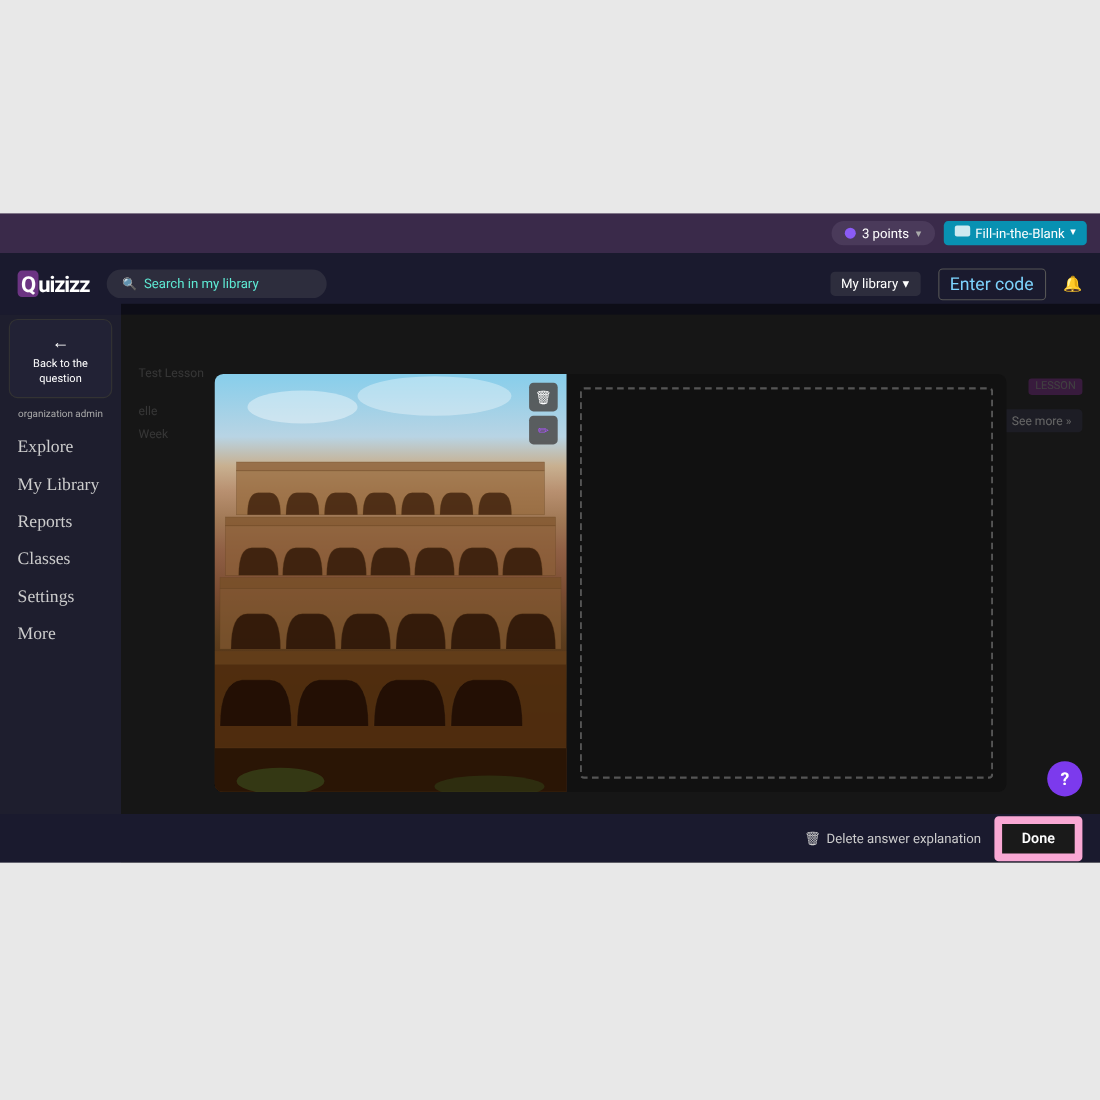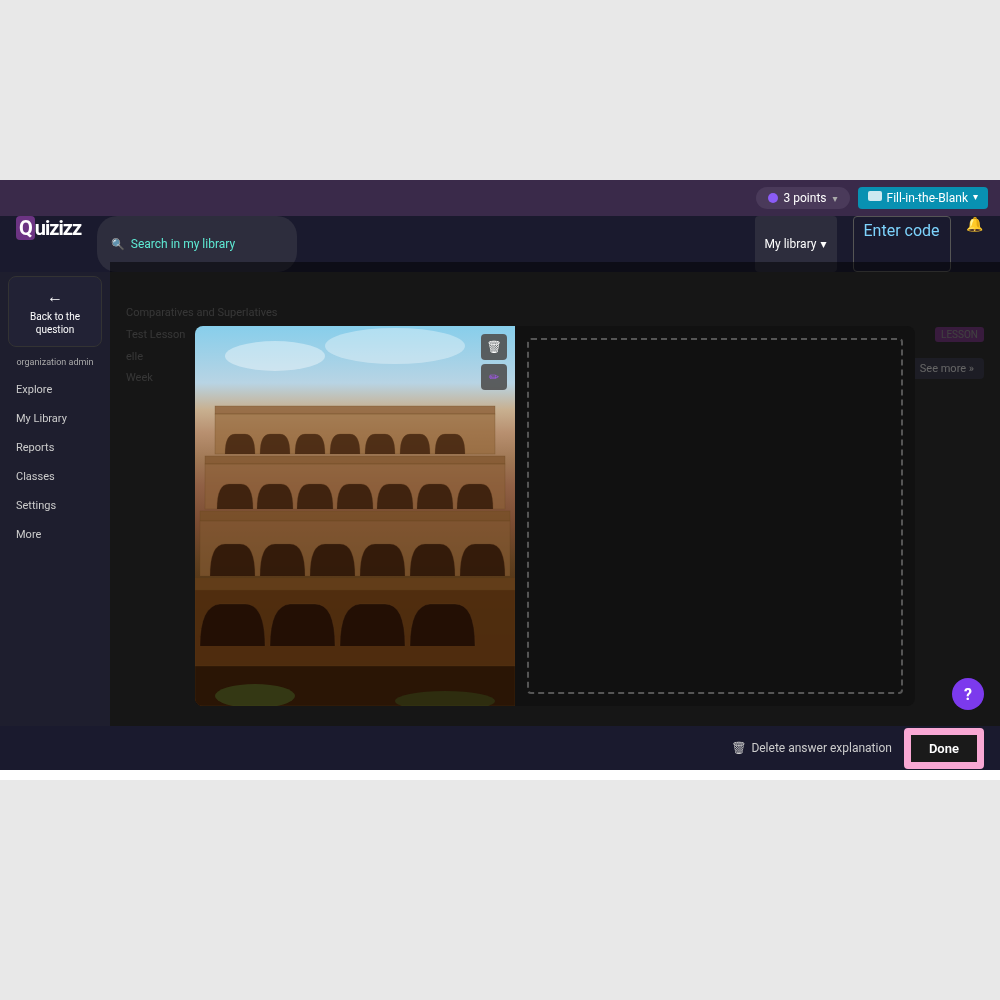--- a/index.html
+++ b/index.html
@@ -92,20 +92,21 @@
     .fill-blank-chevron {
       color: #ffffff;
       font-size: 10px;
     }
 
     
     .header {
       background: #1a1a2e;
       height: 56px;
       display: flex;
+      align-items: center;
       padding: 0 16px;
       gap: 16px;
       position: absolute;
       top: 36px;
       left: 0;
       right: 0;
       z-index: 10;
     }
 
     .logo {
@@ -212,23 +213,24 @@
 
     .user-label {
       color: #aaaaaa;
       font-size: 9px;
       padding: 4px 12px 8px;
       text-align: center;
     }
 
     .nav-item {
       color: #cccccc;
-      font-size: 11px;
+      font-size: 16px;
       padding: 8px 16px;
       cursor: pointer;
+      font-family: Liberation Serif, serif;
     }
 
     
     .main-content {
       position: absolute;
       top: 82px;
       left: 110px;
       right: 0;
       bottom: 0;
       background: #2c2c2c;
@@ -249,21 +251,21 @@
       justify-content: space-between;
       align-items: center;
     }
 
     .bg-item-badge {
       font-size: 10px;
       padding: 2px 6px;
       border-radius: 3px;
     }
 
-    .badge-orange { background: #d946ef; color: #fff; }
+    .badge-orange { background: #d946ef; color: #fff; margin-top: 24px; }
 
     
     .overlay {
       position: absolute;
       top: 0;
       left: 0;
       right: 0;
       bottom: 0;
       background: rgba(0,0,0,0.5);
       display: flex;
@@ -422,21 +424,21 @@
 <body>
 
 <div class="outer-wrapper">
 
   <div style="position: relative; width: 1000px; height: 1000px; background: #ffffff;">
 
     <div style="position: absolute; top: 0; left: 0; right: 0; height: 200px; background: #e8e8e8;"></div>
 
     <div style="position: absolute; bottom: 0; left: 0; right: 0; height: 220px; background: #e8e8e8;"></div>
 
-    <div style="position: absolute; top: 180px; left: 0; right: 0; height: 590px;">
+    <div style="position: absolute; top: 194px; left: 0; right: 0; height: 590px;">
 
       <div class="top-bar">
         <div class="points-badge">
           <div class="points-dot"></div>
           <span class="points-label">3 points</span>
           <span class="points-chevron">▾</span>
         </div>
         <div class="fill-blank-badge">
           <div class="fill-blank-icon"></div>
           <span class="fill-blank-label">Fill-in-the-Blank</span>
@@ -474,23 +476,20 @@
         <div class="nav-item">Reports</div>
         <div class="nav-item">Classes</div>
         <div class="nav-item">Settings</div>
         <div class="nav-item">More</div>
       </div>
 
       <div class="main-content">
 
         <div class="bg-list">
           <div style="height: 30px;"></div>
-          <div class="bg-item">
-            <span style="color:#ccc; font-size:11px;">Comparatives and Superlatives</span>
-          </div>
           <div class="bg-item">
             <span style="color:#ccc; font-size:11px;">Test Lesson</span>
             <span class="bg-item-badge badge-orange">LESSON</span>
           </div>
           <div class="bg-item">
             <span style="color:#ccc; font-size:11px;">elle</span>
           </div>
           <div class="bg-item">
             <span style="color:#ccc; font-size:11px;">Week</span>
           </div>

